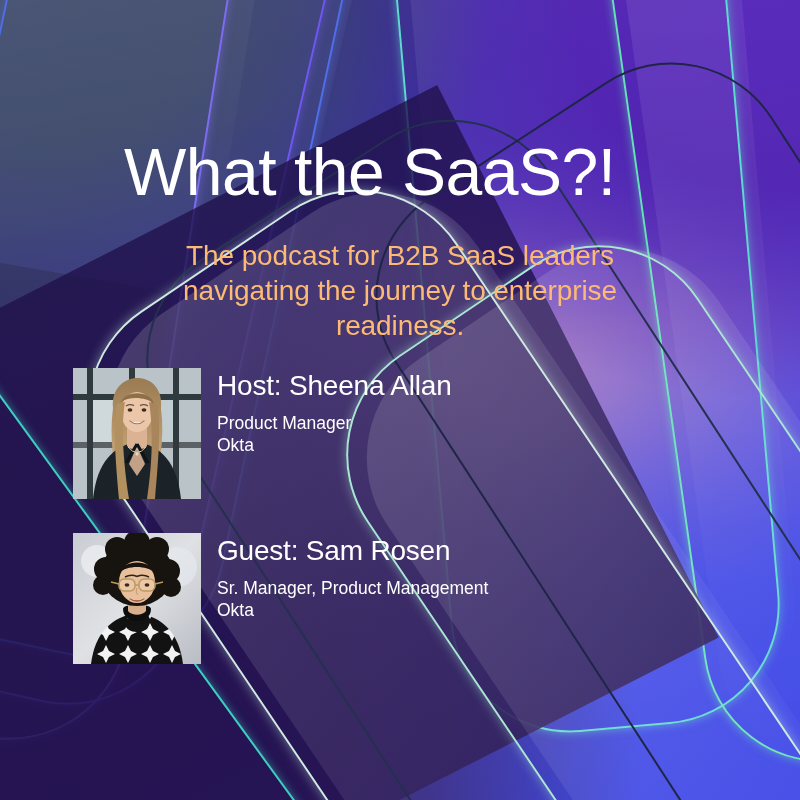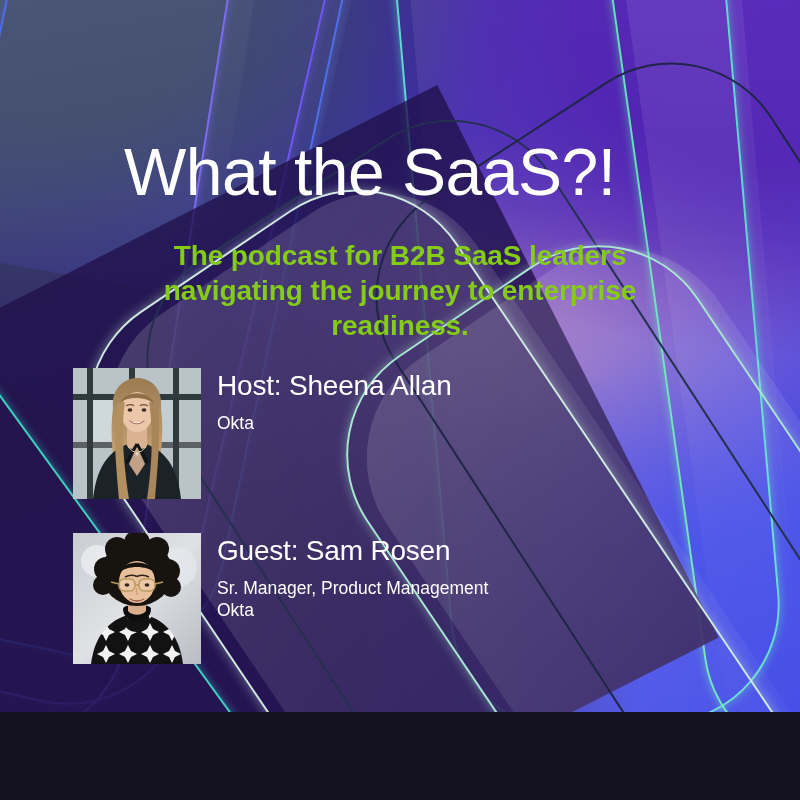--- a/index.html
+++ b/index.html
@@ -4,21 +4,21 @@
 <title>What the SaaS?! Podcast Card</title>
 <style>
   html, body {
     margin: 0;
     padding: 0;
     background: #14121f;
   }
   #canvas {
     position: relative;
     width: 800px;
-    height: 712px;
+    height: 800px;
     overflow: hidden;
     font-family: "Liberation Sans", sans-serif;
     background: #3a2a9a;
     -webkit-font-smoothing: antialiased;
   }
 
   
   .bg-layer {
     position: absolute;
     inset: 0;
@@ -114,22 +114,22 @@
     white-space: nowrap;
   }
   #subtitle {
     position: absolute;
     left: 0;
     right: 0;
     top: 238px;
     text-align: center;
     font-size: 28px;
     line-height: 35px;
-    font-weight: 700;
-    color: #84cc16;
+    font-weight: 400;
+    color: #fdba74;
     letter-spacing: -0.1px;
     padding: 0 128px;
   }
 
   .person-block {
     position: absolute;
     left: 217px;
     color: #ffffff;
   }
   #host-block  { top: 369px; }
@@ -250,20 +250,21 @@
       <path d="M64 76 L53 95" stroke="#0f1418" stroke-width="3" fill="none"></path>
       <path d="M64 76 L75 95" stroke="#0f1418" stroke-width="3" fill="none"></path>
 
       <path d="M55 79 q9 11 18 0" stroke="#d9cba6" stroke-width="1" fill="none"></path>
       <circle cx="64" cy="86" r="1.6" fill="#e6dcbb"></circle>
     </svg>
   </div>
 
   <div class="person-block" id="host-block">
     <div class="person-name">Host: Sheena Allan</div>
+    <div class="person-role">Product Manager</div>
     <div class="person-company">Okta</div>
   </div>
 
   <div class="portrait" id="guest-portrait">
     <svg viewBox="0 0 128 131" preserveAspectRatio="xMidYMid slice" aria-hidden="true">
       <defs>
         <linearGradient id="gbg" x1="0" y1="0" x2="1" y2="1">
           <stop offset="0%" stop-color="#c9ccd2"></stop>
           <stop offset="50%" stop-color="#dfe1e4"></stop>
           <stop offset="100%" stop-color="#b9bcc4"></stop>

